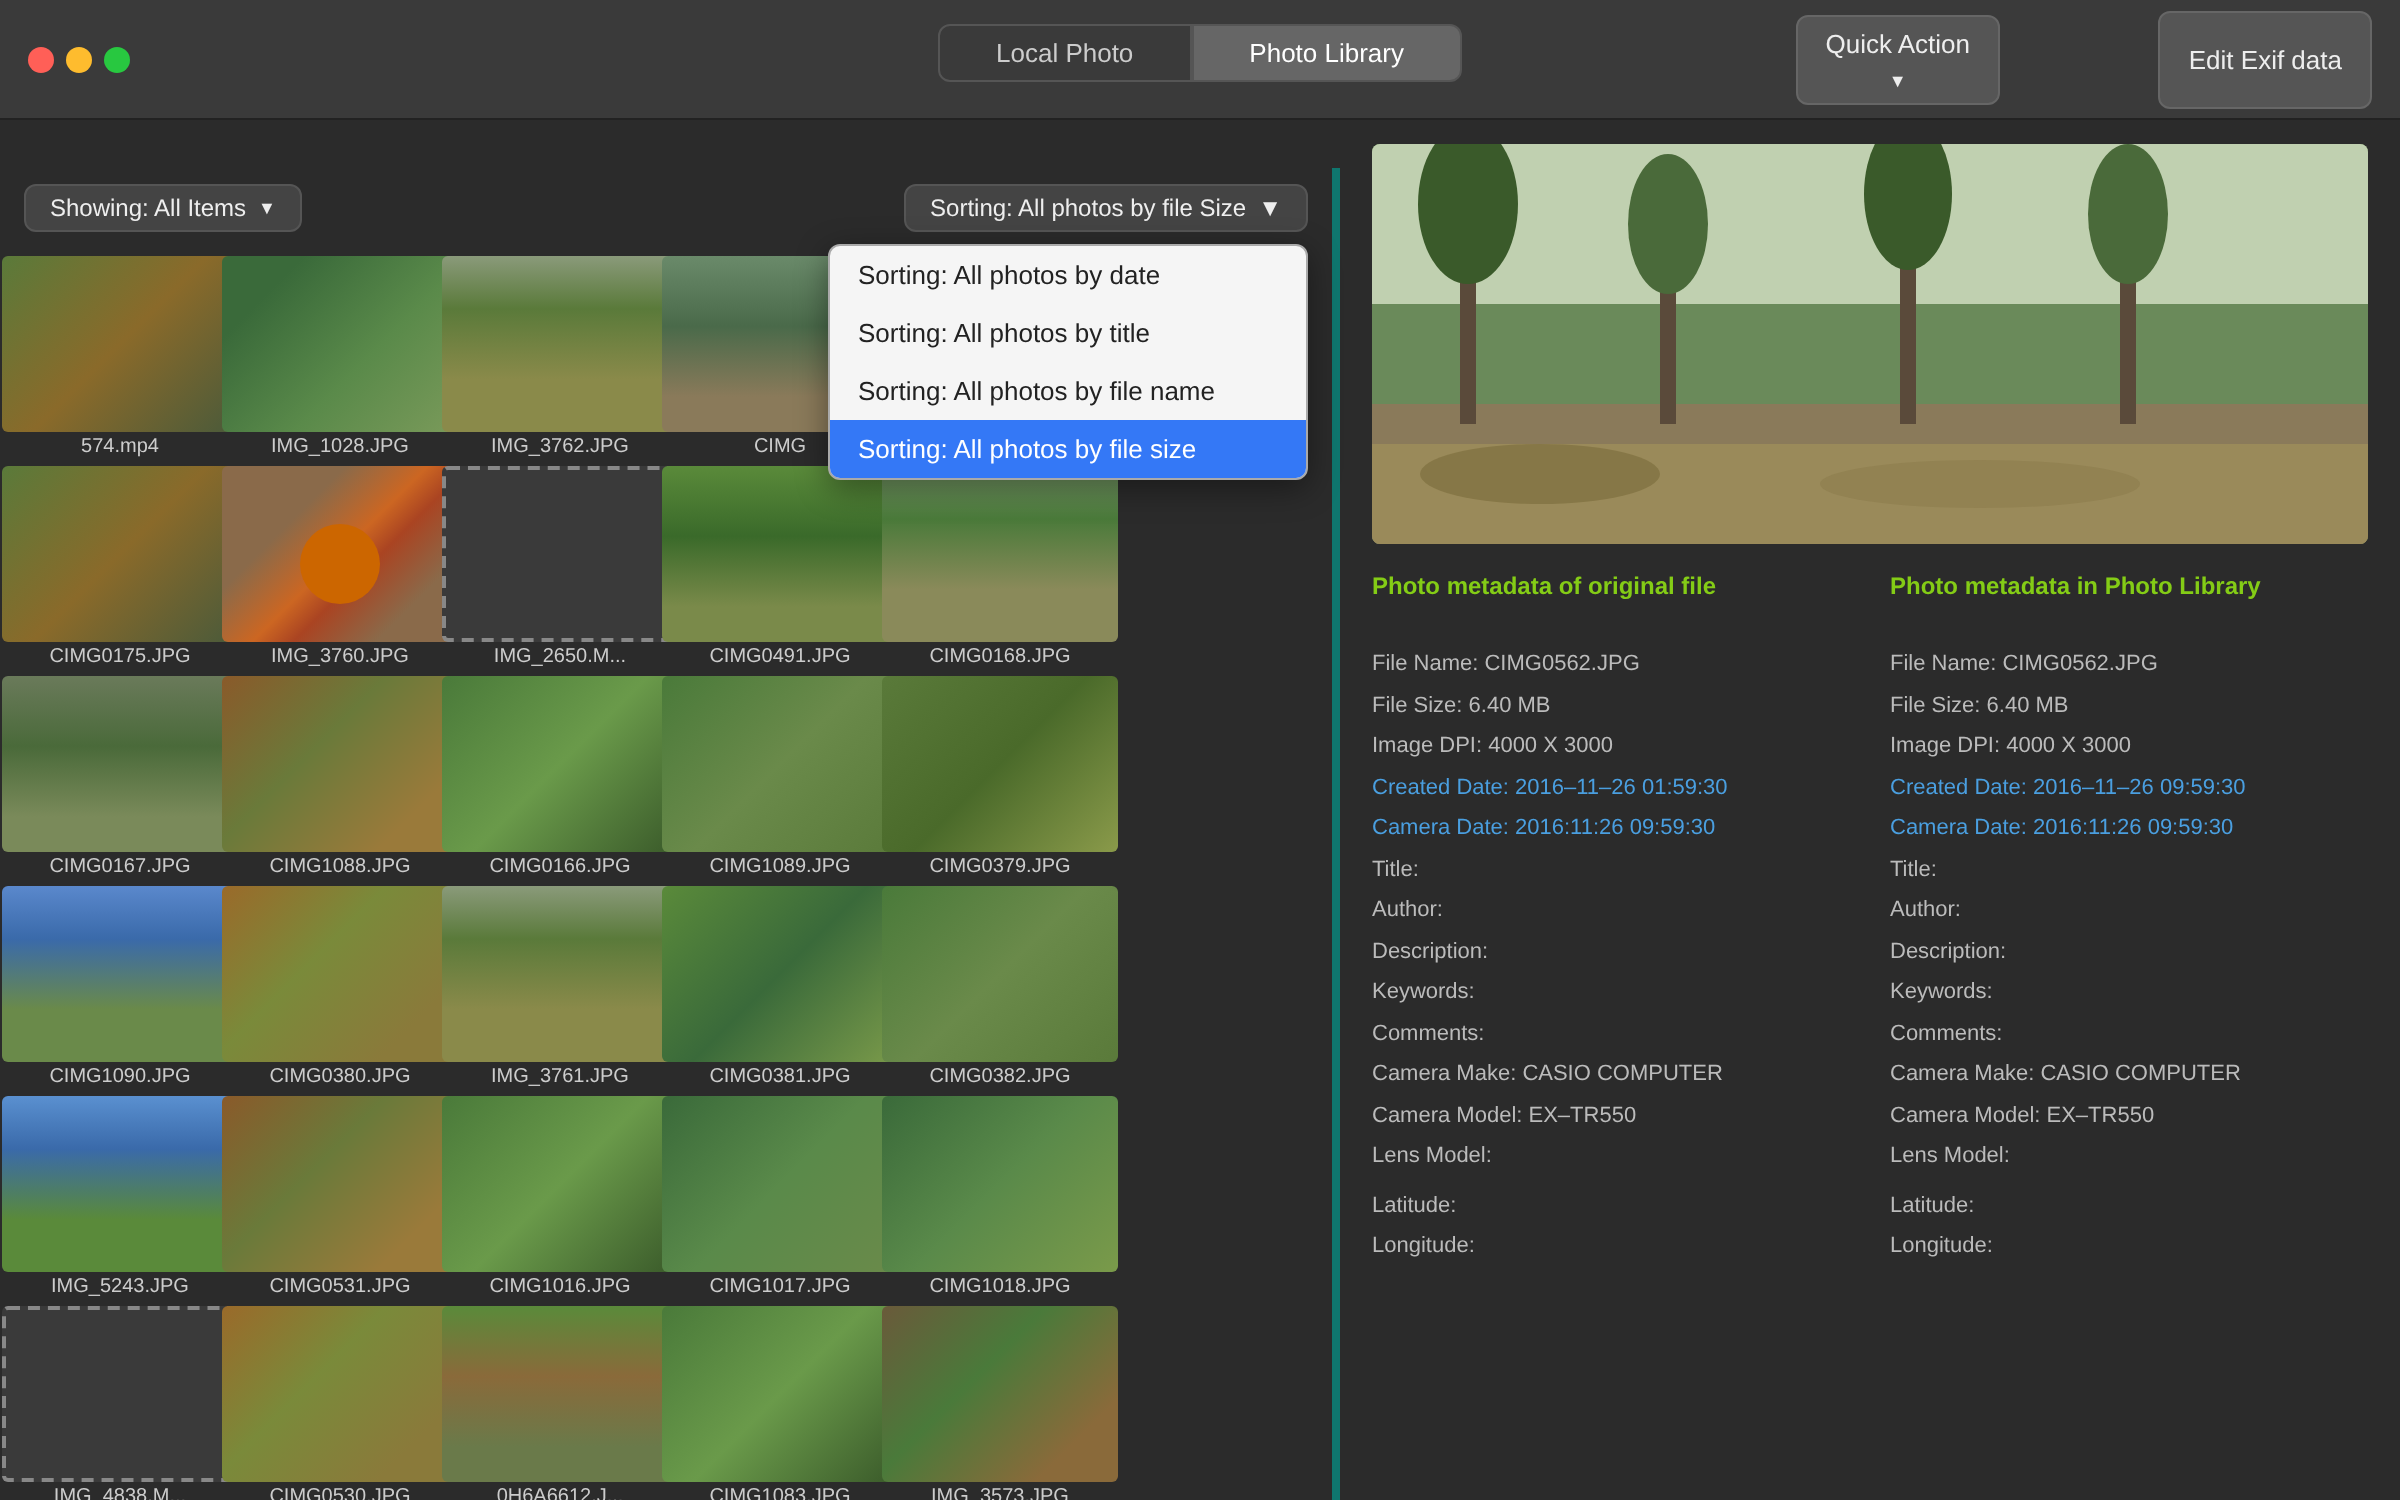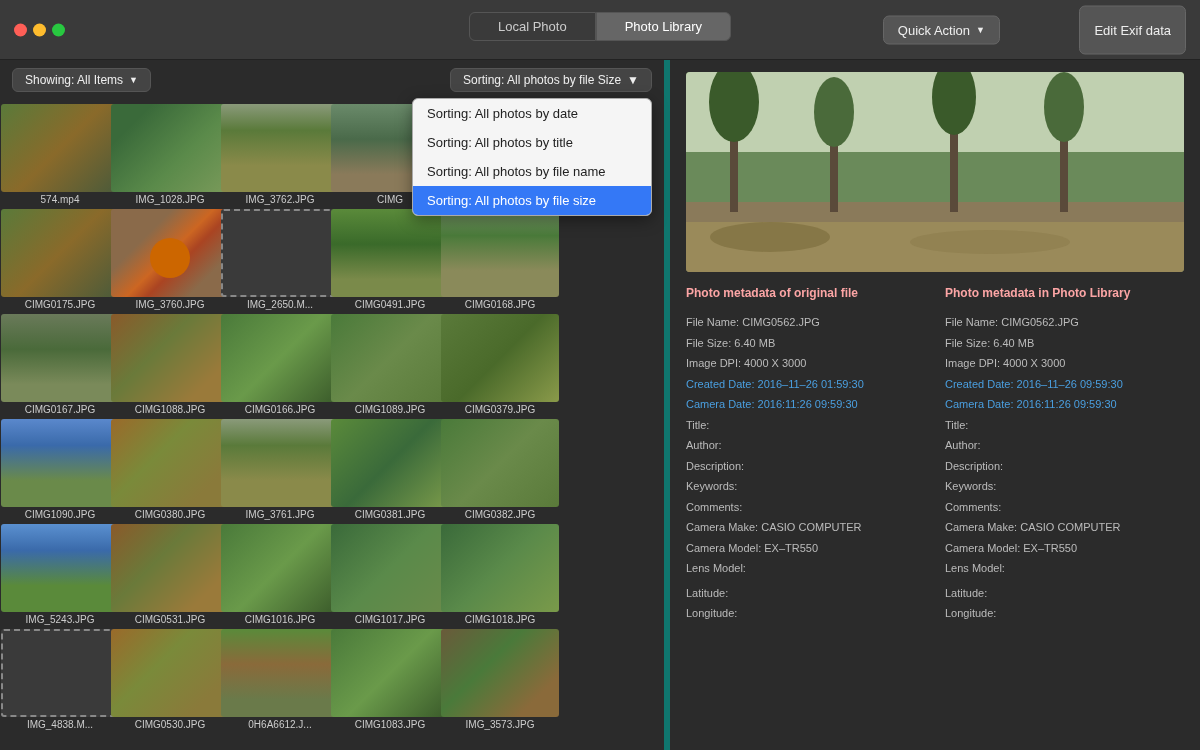--- a/index.html
+++ b/index.html
@@ -76,20 +76,21 @@
       background: #555;
       border: 1px solid #666;
       color: #eee;
       padding: 6px 14px;
       border-radius: 6px;
       font-size: 13px;
       cursor: pointer;
       display: flex;
       align-items: center;
       gap: 6px;
+      flex-direction: column;
     }
     .quick-action-btn .arrow { font-size: 9px; }
 
     .edit-exif-btn {
       position: absolute;
       right: 14px;
       top: 50%;
       transform: translateY(-50%);
       background: #555;
       border: 1px solid #666;
@@ -103,24 +104,25 @@
     
     .content {
       display: flex;
       height: 690px;
     }
 
     
     .left-panel {
       width: 670px;
       background: #2b2b2b;
-      border-right: 6px solid #0f766e;
+      border-right: 4px solid #0f766e;
       display: flex;
       flex-direction: column;
       position: relative;
+      margin-top: 24px;
     }
 
     .toolbar-row {
       display: flex;
       align-items: center;
       padding: 8px 12px;
       gap: 10px;
       position: relative;
       z-index: 10;
     }
@@ -275,22 +277,22 @@
     .metadata-columns {
       display: flex;
       gap: 20px;
     }
     .meta-col {
       flex: 1;
     }
     .meta-col-header {
       font-size: 12px;
       font-weight: 600;
-      color: #fca5a5;
-      margin-bottom: 14px;
+      color: #84cc16;
+      margin-bottom: 24px;
     }
     .meta-row {
       font-size: 11px;
       color: #bbb;
       margin-bottom: 4px;
       line-height: 1.5;
     }
     .meta-row.highlight {
       color: #4a9fe0;
     }

